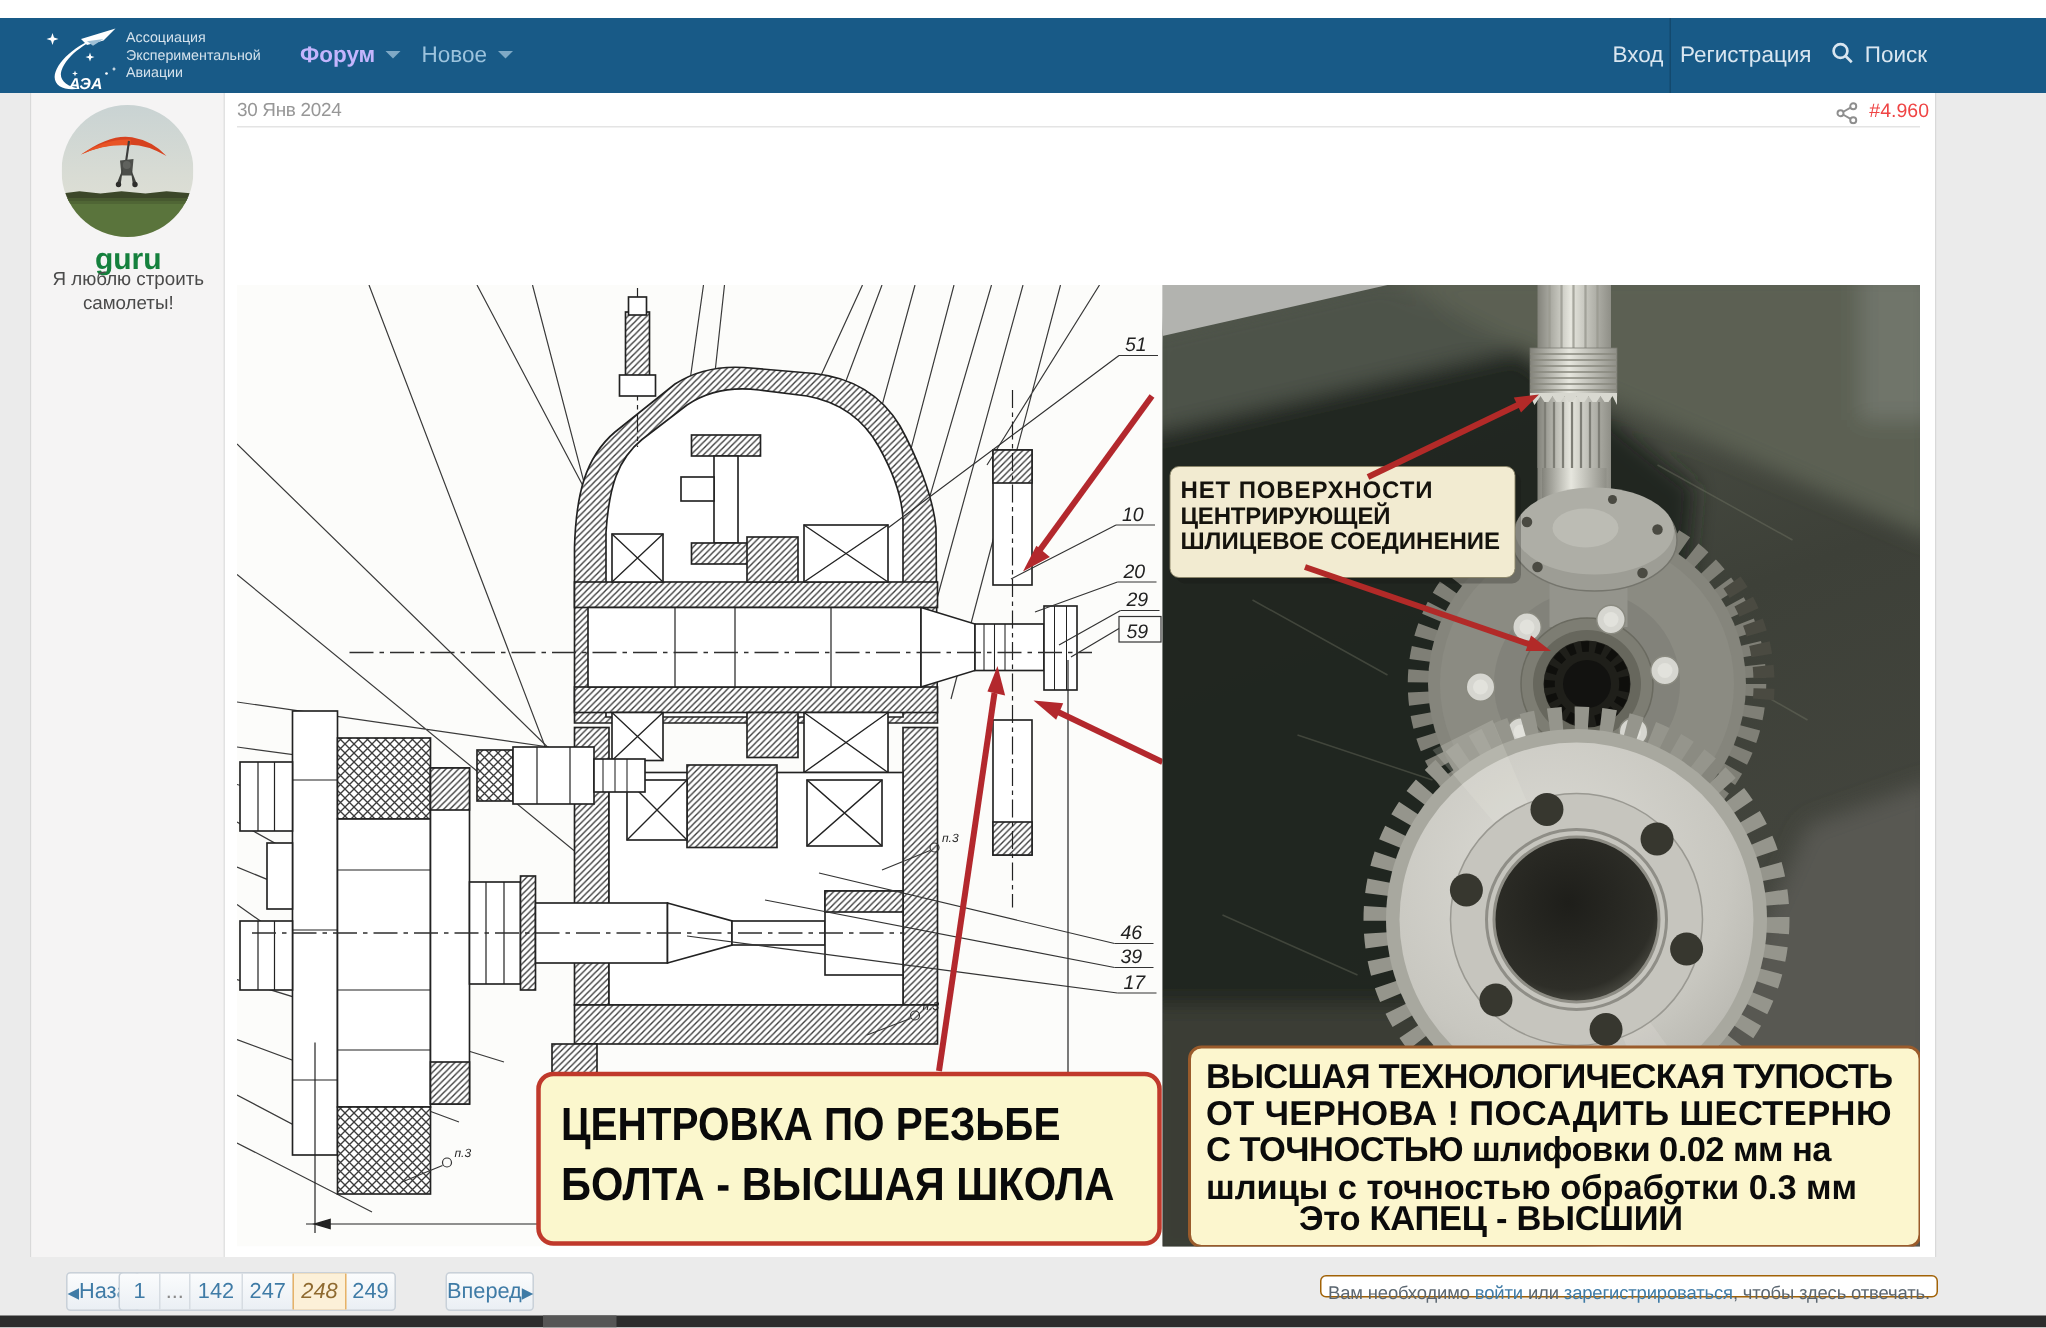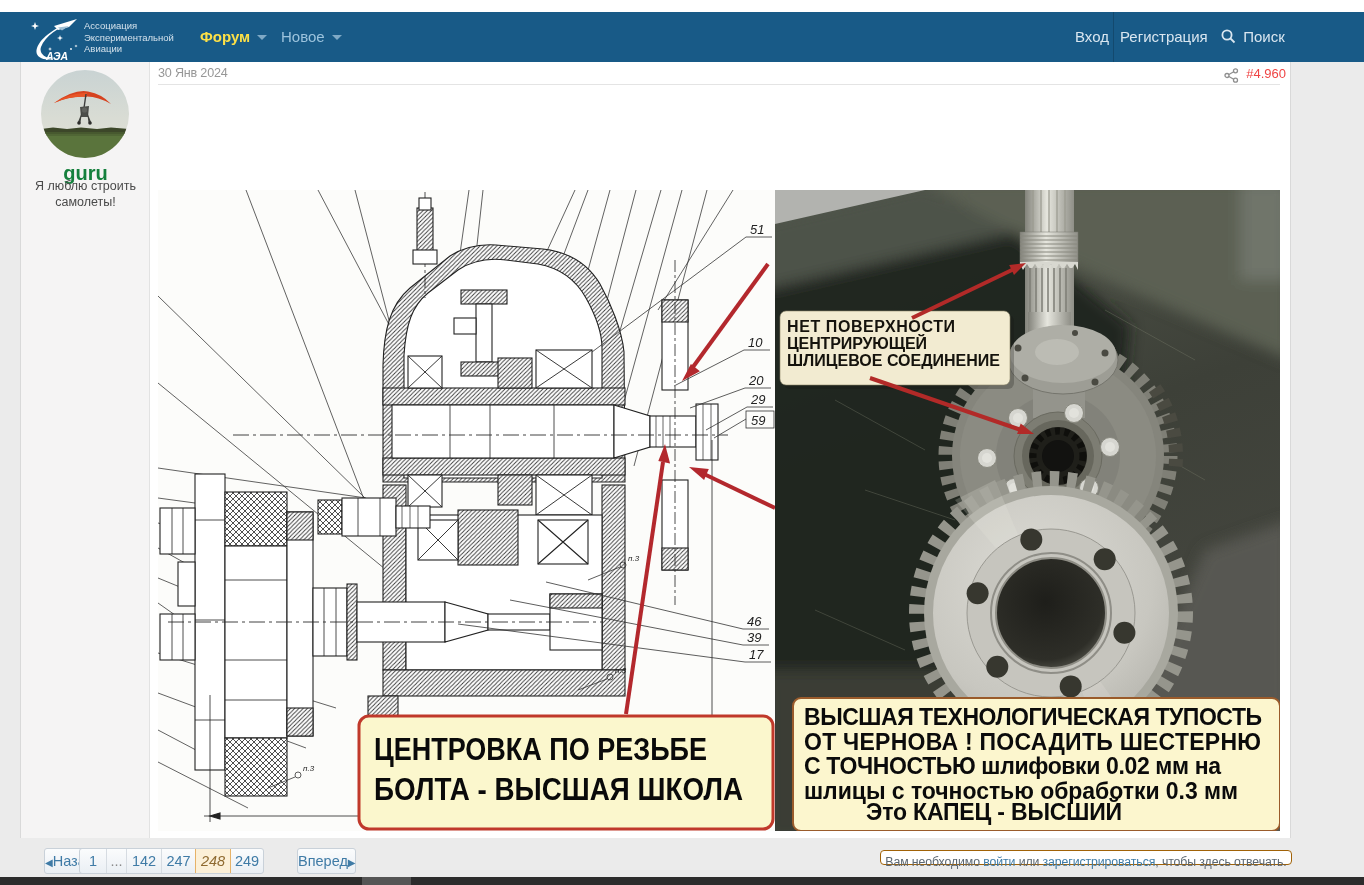--- a/index.html
+++ b/index.html
@@ -3,21 +3,21 @@
 <meta charset="utf-8">
 <style>
   * { margin:0; padding:0; box-sizing:border-box; }
   html,body { width:1364px; height:885px; overflow:hidden; }
   body { font-family:"Liberation Sans", sans-serif; background:#ebebeb; position:relative; }
   .topstrip { position:absolute; left:0; top:0; width:1364px; height:12px; background:#ffffff; }
   .header { position:absolute; left:0; top:12px; width:1364px; height:50px; background:#185a87; }
   .logo-art { position:absolute; left:27px; top:6px; }
   .logo-text { position:absolute; left:84px; top:8px; color:#d4e2ec; font-size:9.5px; line-height:11.5px; }
   .nav-item { position:absolute; top:0; height:50px; line-height:50px; color:#9cc3dd; font-size:15px; }
-  .nav-forum { left:200px; color:#fde047; font-weight:bold; }
+  .nav-forum { left:200px; color:#c4b5fd; font-weight:bold; }
   .caret { display:inline-block; width:0; height:0; border-left:5px solid transparent; border-right:5px solid transparent; border-top:5px solid #7fa9c6; vertical-align:middle; margin-left:7px; margin-bottom:2px; }
   .nav-new { left:281px; }
   .nav-right { color:#d9e6f0; }
   .hdr-divider { position:absolute; left:1113px; top:12px; width:1px; height:50px; background:rgba(0,0,0,0.18); }
   .page-block { position:absolute; left:20px; top:62px; width:1271px; height:776px; background:#ffffff; border-left:1px solid #d9d9d9; border-right:1px solid #d9d9d9; }
   .sidebar { position:absolute; left:0; top:0; width:129px; height:776px; background:#f5f4f4; border-right:1px solid #e2e2e2; }
   .avatar { position:absolute; left:20px; top:8px; width:88px; height:88px; border-radius:50%; overflow:hidden; }
   .uname { position:absolute; left:0; top:100px; width:129px; text-align:center; color:#15803d; font-weight:bold; font-size:20px; }
   .utitle { position:absolute; left:0; top:117px; width:129px; text-align:center; color:#4a4a4a; font-size:12.5px; line-height:15.5px; }
   .msg-date { position:absolute; left:137px; top:4px; color:#979797; font-size:12.6px; letter-spacing:-0.2px; }

